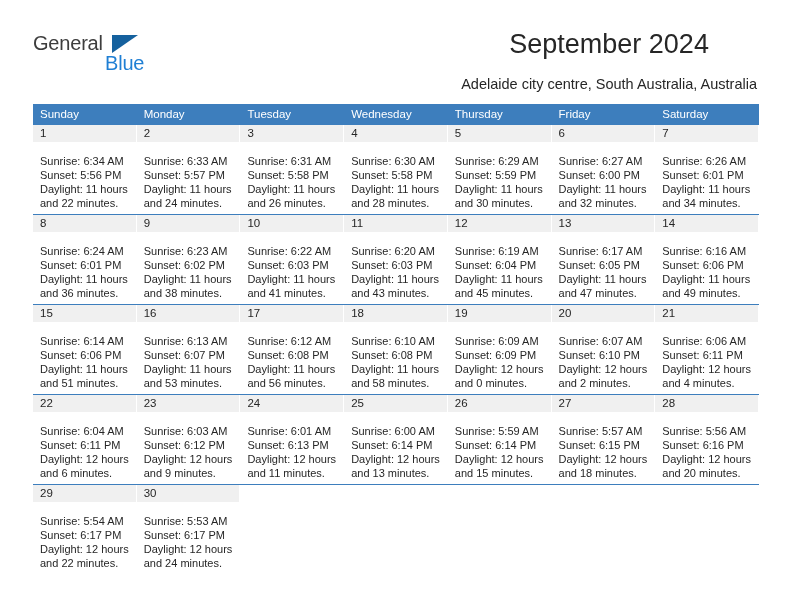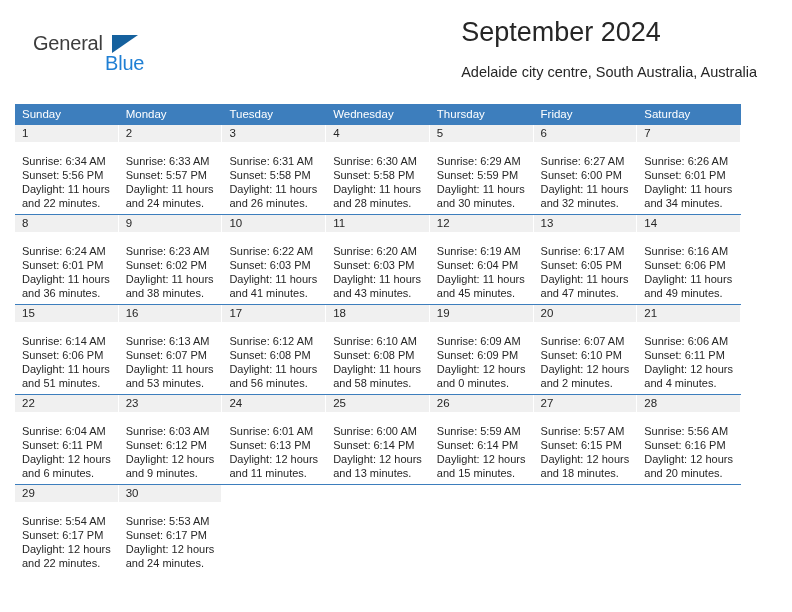--- a/index.html
+++ b/index.html
@@ -63,43 +63,43 @@
     top: 2px;
     width: 0;
     height: 0;
     border-left: 26px solid #15619e;
     border-bottom: 18px solid transparent;
   }
 
   .title-block {
     position: absolute;
     right: 35px;
-    top: 16px;
-    text-align: left;
+    top: 28px;
+    text-align: center;
   }
   .cal-title {
     font-size: 27px;
     font-weight: 400;
     color: #262626;
     line-height: 32px;
     white-space: nowrap;
   }
   .cal-subtitle {
     margin-top: 16px;
     font-size: 14.5px;
     font-weight: 400;
     color: #262626;
     line-height: 17px;
     white-space: nowrap;
   }
 
   
   .calendar {
     position: absolute;
-    left: 15px;
+    left: 33px;
     top: 104px;
     width: 726px;
   }
 
   .weekday-header {
     display: grid;
     grid-template-columns: repeat(7, 1fr);
     background: #3d7ebd;
     height: 21px;
   }

